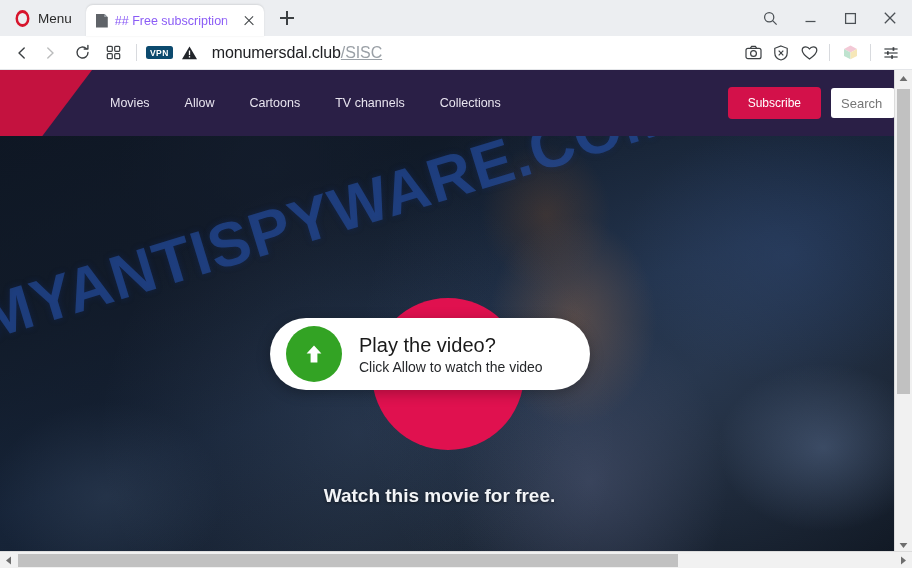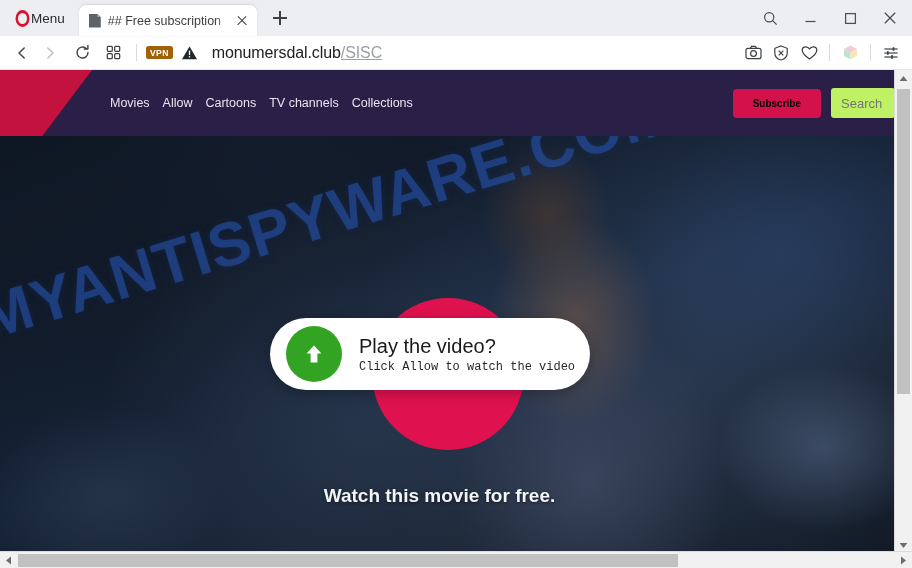--- a/index.html
+++ b/index.html
@@ -10,21 +10,21 @@
     -webkit-font-smoothing:antialiased;
   }
   .browser{width:912px;height:568px;position:relative;display:flex;flex-direction:column;}
 
   
   .tabstrip{
     height:36px;background:#eceef1;display:flex;align-items:flex-end;
     position:relative;flex:0 0 36px;
   }
   .menu-btn{
-    display:flex;align-items:center;height:28px;margin:0 4px 4px 8px;
+    display:flex;align-items:center;gap:7px;height:28px;margin:0 4px 4px 8px;
     padding:0 10px 0 6px;border-radius:4px;cursor:pointer;
   }
   .opera-logo{
     width:17px;height:17px;border-radius:50%;
     border:3.2px solid #d7152d;box-sizing:border-box;
     transform:scaleX(.82);
   }
   .menu-label{font-size:13.5px;color:#2b2b2b;}
   .tab{
     height:31px;min-width:0;width:178px;background:#fff;
@@ -36,21 +36,21 @@
     width:12px;height:14px;flex:0 0 12px;position:relative;margin-right:7px;
     background:#5f6368;
     clip-path:polygon(0 0,70% 0,100% 26%,100% 100%,0 100%);
   }
   .tab-favicon::after{
     content:"";position:absolute;right:0;top:0;width:30%;height:26%;
     background:#9aa0a6;
     clip-path:polygon(0 0,100% 100%,0 100%);
   }
   .tab-title{
-    font-size:12.5px;color:#404040;white-space:nowrap;overflow:hidden;
+    font-size:12.5px;color:#8b5cf6;white-space:nowrap;overflow:hidden;
     flex:1 1 auto;
     -webkit-mask-image:linear-gradient(to right,#000 88%,transparent 100%);
             mask-image:linear-gradient(to right,#000 88%,transparent 100%);
   }
   .tab-close{
     width:18px;height:18px;flex:0 0 18px;position:relative;cursor:pointer;margin-left:2px;
   }
   .tab-close::before,.tab-close::after{
     content:"";position:absolute;left:3px;top:8.5px;width:12px;height:1.4px;background:#3c4043;
   }
@@ -75,21 +75,21 @@
     height:34px;flex:0 0 34px;background:#fff;display:flex;align-items:center;
     padding:0 8px;box-sizing:border-box;border-bottom:1px solid #e4e6e9;
   }
   .navbtn{
     width:28px;height:28px;display:flex;align-items:center;justify-content:center;
     cursor:pointer;border-radius:50%;
   }
   .navbtn.disabled{opacity:.35;cursor:default;}
   .vsep{width:1px;height:17px;background:#d8dade;margin:0 9px;}
   .vpn-badge{
-    background:#a16207;color:#fff;font-size:8.5px;font-weight:bold;
+    background:#0c4a6e;color:#fff;font-size:8.5px;font-weight:bold;
     letter-spacing:.4px;padding:2.5px 4px 2px;border-radius:2.5px;
     line-height:1;cursor:pointer;
   }
   .warn-icon{margin-left:8px;display:flex;align-items:center;cursor:pointer;}
   .url{
     margin-left:14px;font-size:16px;color:#202124;letter-spacing:-.1px;
     display:flex;align-items:baseline;flex:1 1 auto;cursor:text;white-space:nowrap;
   }
   .url .path{color:#9aa0a6;text-decoration:underline;}
   .tb-right{display:flex;align-items:center;gap:2px;}
@@ -132,32 +132,32 @@
   
   .site-header{
     position:absolute;left:0;top:0;right:0;height:66px;
     background:#2a1f46;display:flex;align-items:center;z-index:4;
   }
   .site-logo{
     position:absolute;left:0;top:0;width:92px;height:66px;
     background:#c4123f;
     clip-path:polygon(0 0,100% 0,46% 100%,0 100%);
   }
-  .site-nav{display:flex;align-items:flex-start;gap:13px;margin-left:110px;}
+  .site-nav{display:flex;align-items:flex-start;gap:35px;margin-left:110px;}
   .nav-item{
     font-size:12.5px;color:#e8e4ef;cursor:pointer;white-space:nowrap;
   }
   .header-right{margin-left:auto;display:flex;align-items:center;gap:10px;padding-right:0;}
   .subscribe{
-    background:#d3114a;color:#000000;font-size:10px;font-weight:bold;
+    background:#d3114a;color:#ffffff;font-size:12px;font-weight:normal;
     padding:9px 20px;border:none;border-radius:4px;cursor:pointer;
     font-family:"Liberation Sans",sans-serif;
   }
   .searchbox{
-    background:#bef264;border:none;border-radius:3px;height:30px;width:64px;
+    background:#ffffff;border:none;border-radius:3px;height:30px;width:64px;
     padding:0 10px;font-size:13px;color:#555;box-sizing:border-box;
     font-family:"Liberation Sans",sans-serif;outline:none;
   }
 
   
   .play-circle{
     position:absolute;left:372px;top:228px;width:152px;height:152px;
     border-radius:50%;background:#e0114f;z-index:3;cursor:pointer;
   }
 
@@ -168,21 +168,21 @@
     display:flex;align-items:center;padding-left:16px;box-sizing:border-box;
     box-shadow:0 3px 14px rgba(0,0,0,.28);
   }
   .prompt-icon{
     width:56px;height:56px;border-radius:50%;background:#33a324;
     flex:0 0 56px;display:flex;align-items:center;justify-content:center;
     cursor:pointer;
   }
   .prompt-text{margin-left:17px;}
   .prompt-title{font-size:20px;color:#1a1a1a;line-height:1.15;}
-  .prompt-sub{font-size:12px;color:#26282b;margin-top:2px;font-family:Liberation Mono, monospace;}
+  .prompt-sub{font-size:14px;color:#26282b;margin-top:2px;}
 
   .tagline{
     position:absolute;left:0;right:16px;top:415px;text-align:center;
     font-size:19px;font-weight:bold;color:#f2f4f7;z-index:3;
     text-shadow:0 1px 3px rgba(0,0,0,.5);
   }
 
   
   .vscroll{
     position:absolute;right:0;top:0;width:17px;height:484px;

